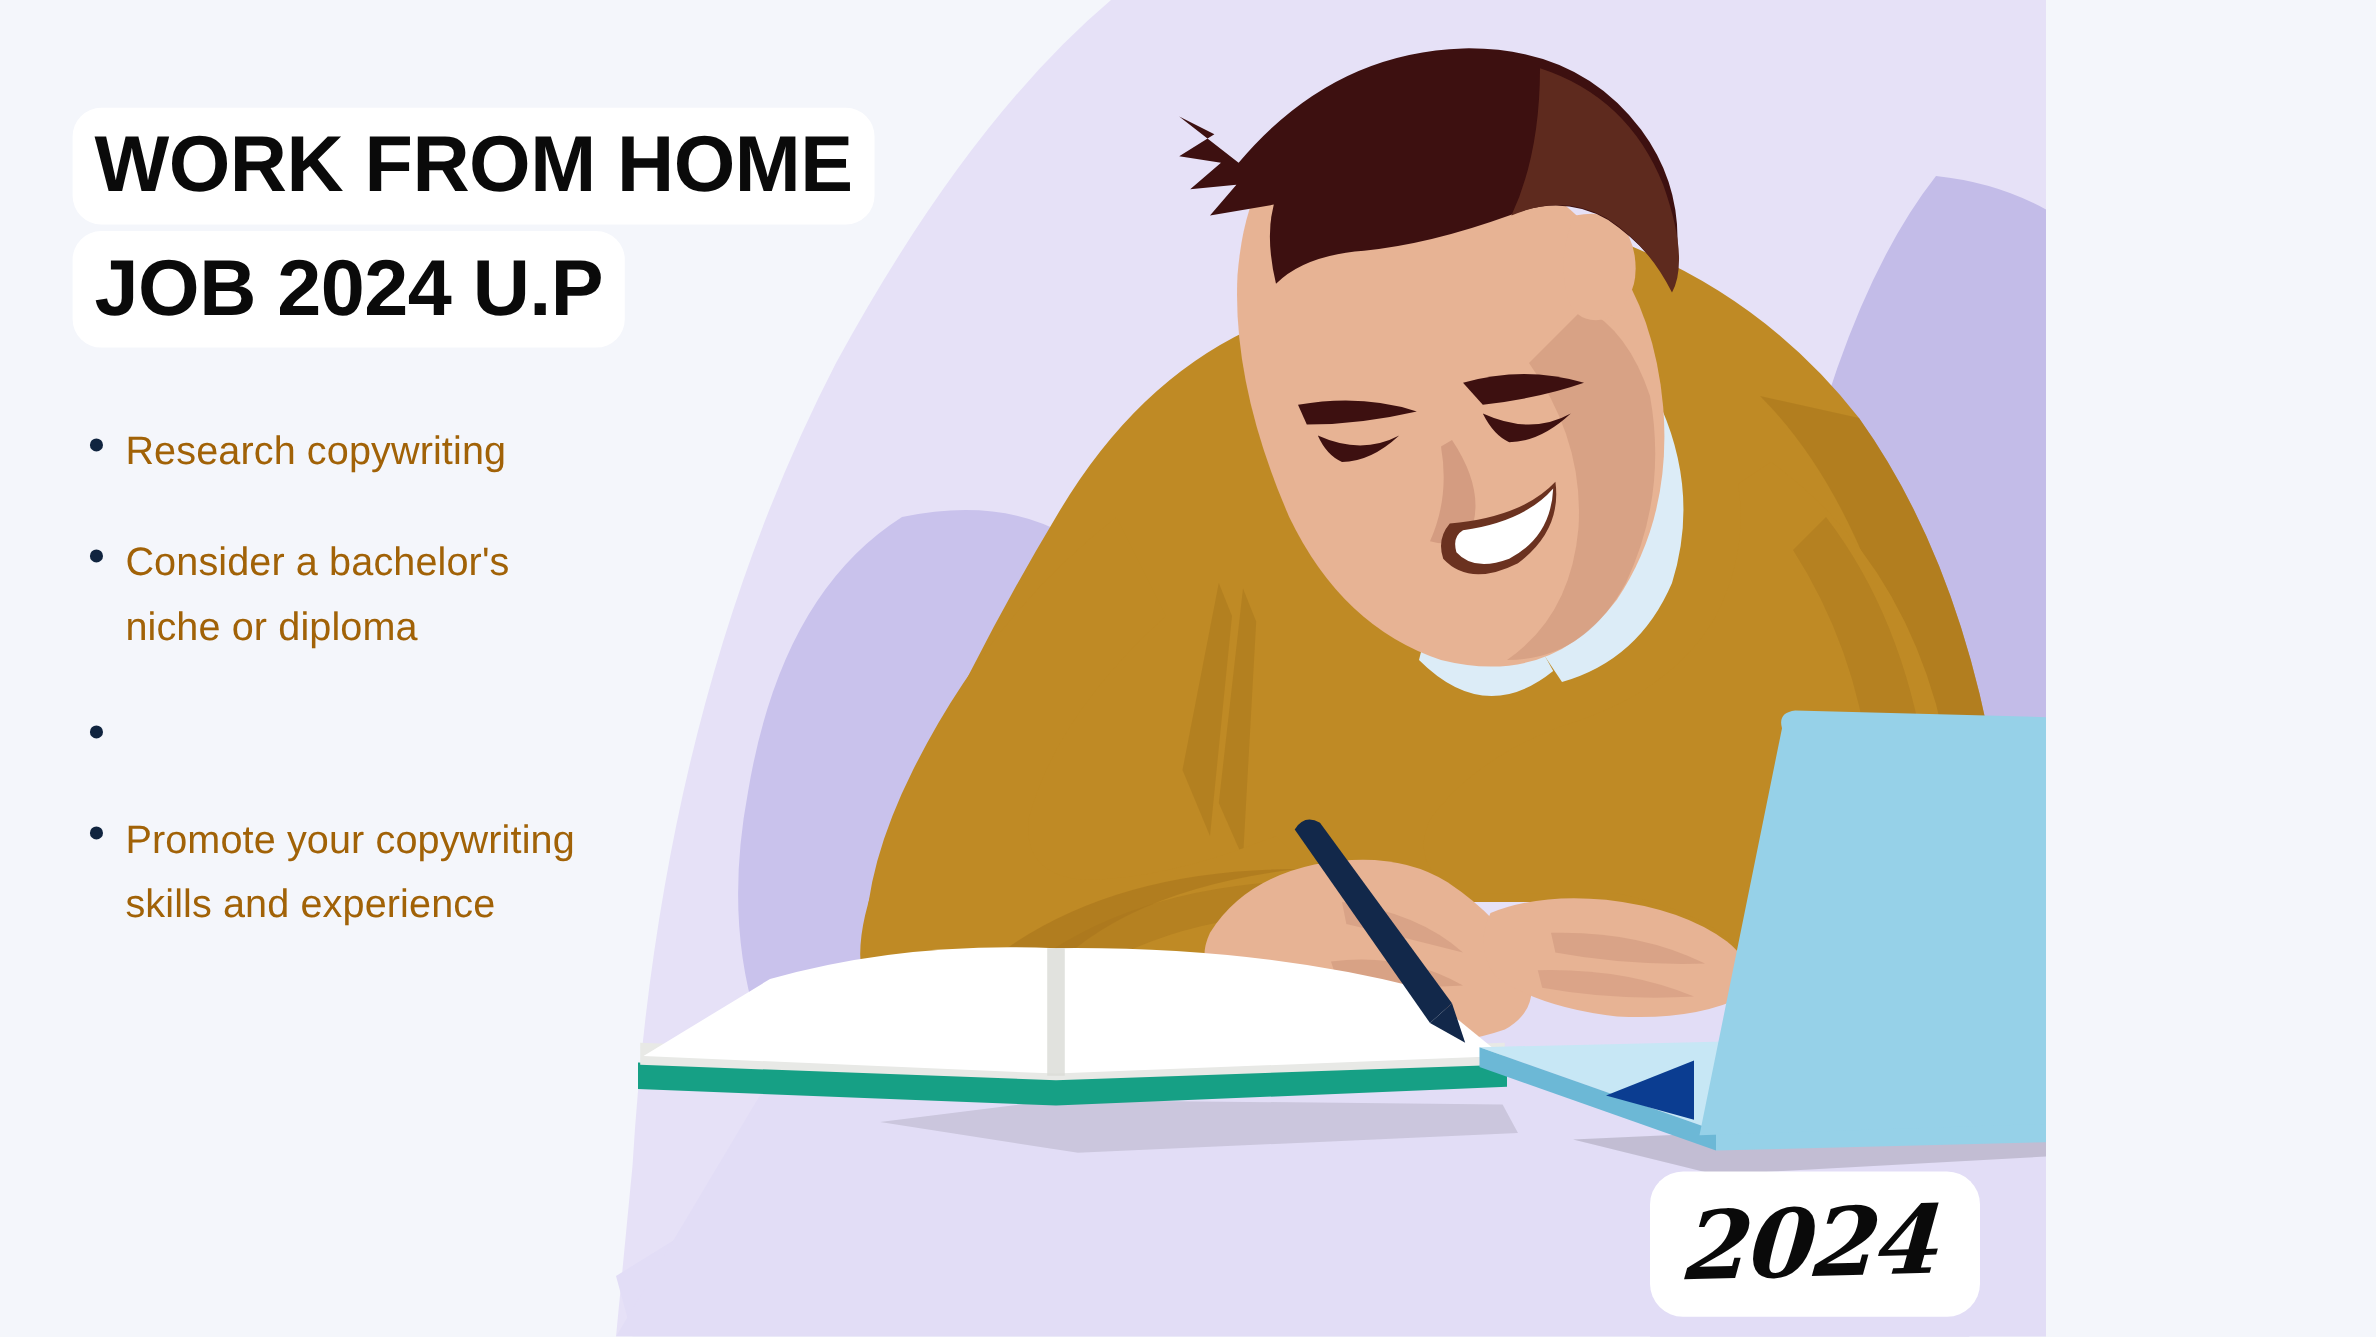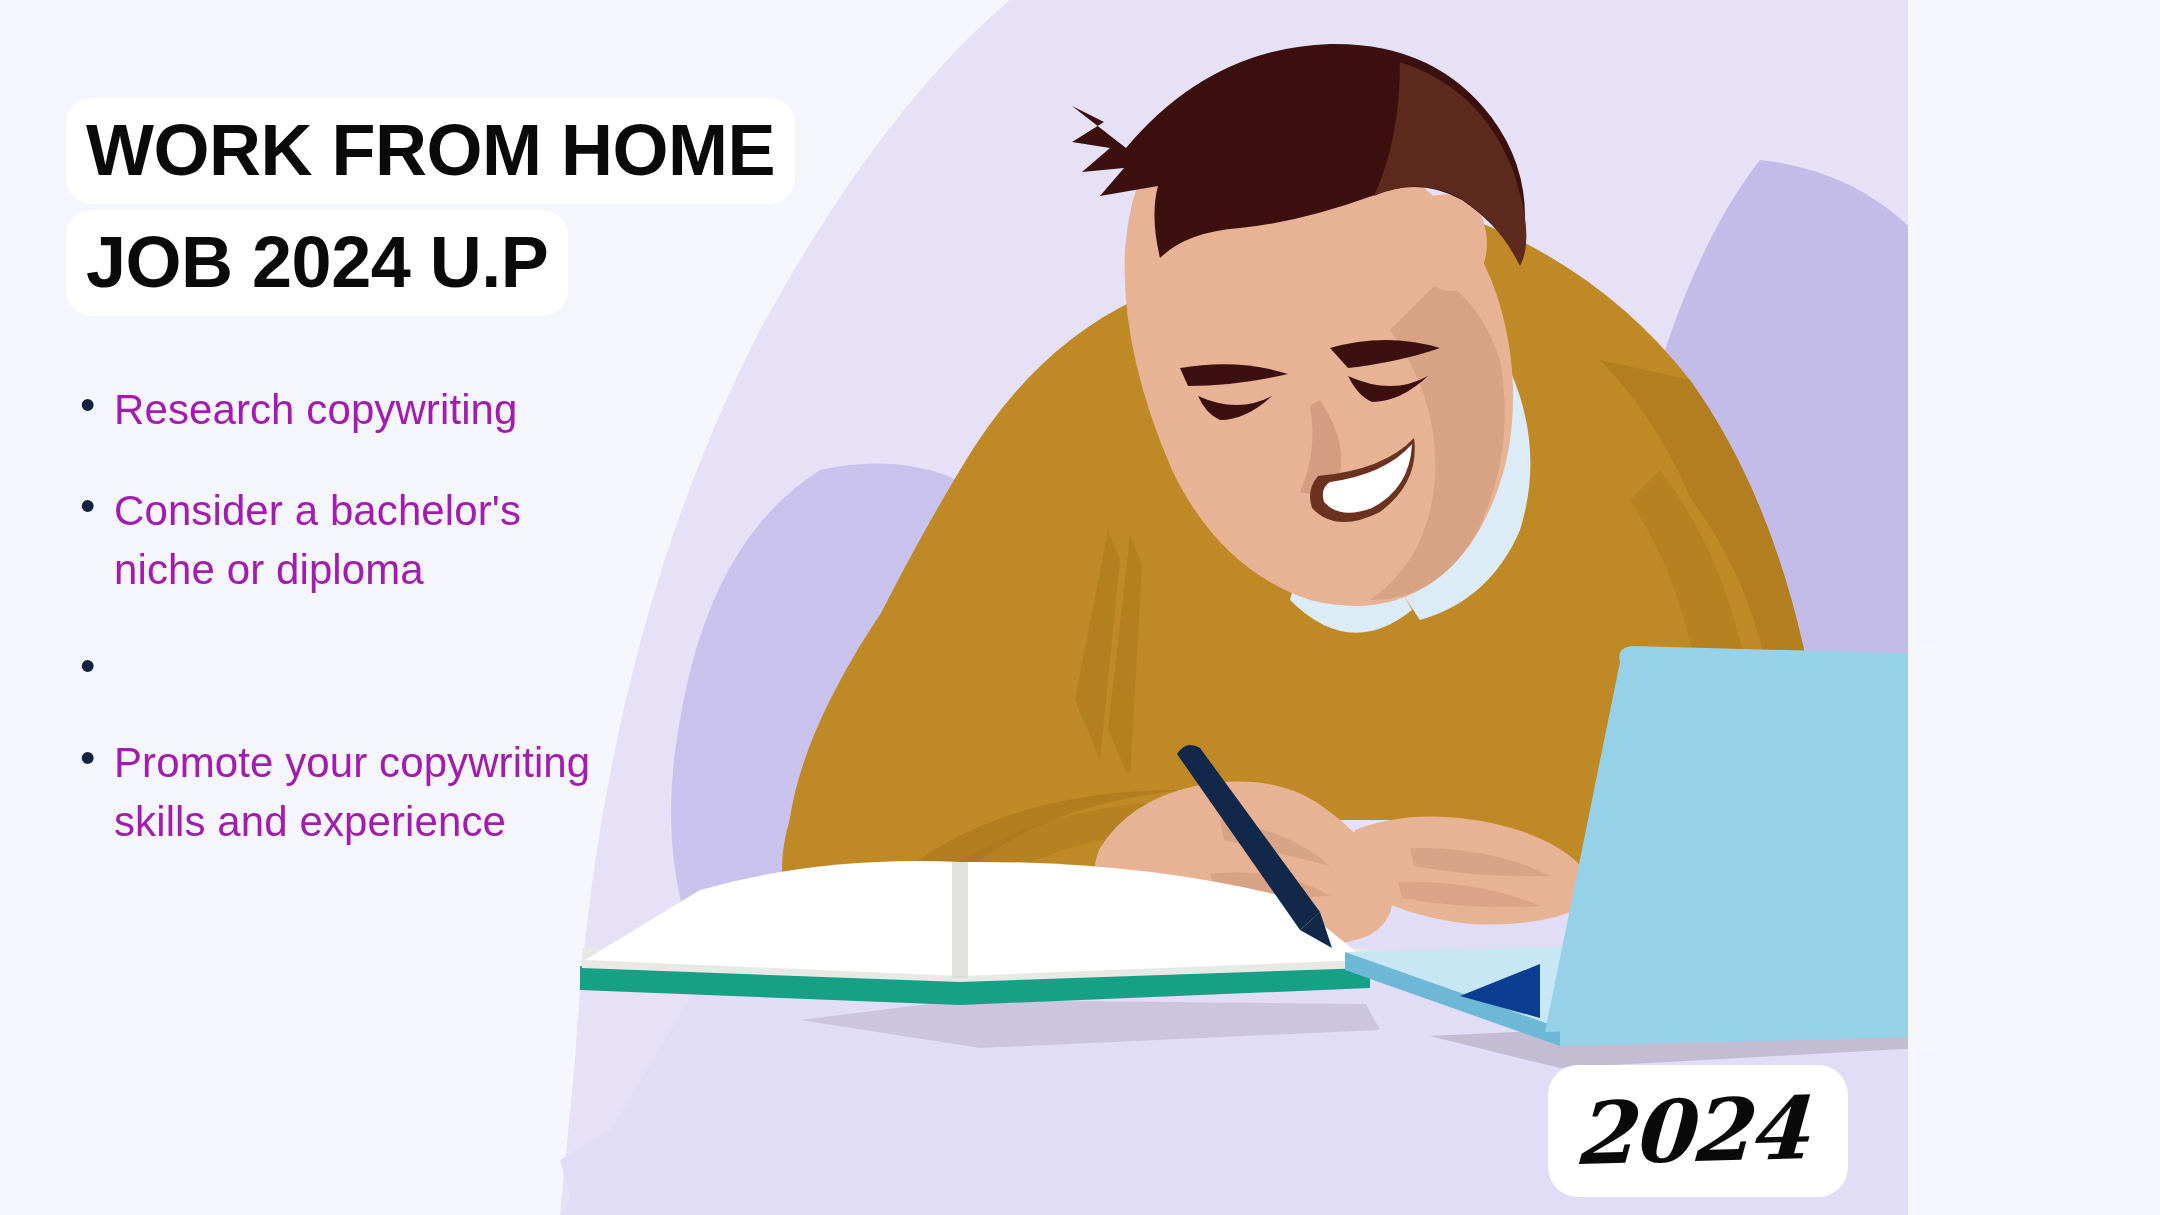--- a/index.html
+++ b/index.html
@@ -1,21 +1,21 @@
 <!DOCTYPE html>
 <html><head>
 <meta charset="utf-8">
 <style>
   html,body{margin:0;padding:0;}
   body{
     width:2160px;height:1215px;overflow:hidden;
     font-family:"Liberation Sans", sans-serif;
     background:#f4f6fb;
   }
-  #stage{position:relative;width:1860px;height:1215px;overflow:hidden;background:#f4f6fb;padding-left:48px;}
+  #stage{position:relative;width:1860px;height:1215px;overflow:hidden;background:#f4f6fb;}
   #bg{position:absolute;inset:0;width:2160px;height:1215px;}
   #art{position:absolute;inset:0;width:2160px;height:1215px;}
 
   
   .textcol{position:absolute;left:0;top:0;width:790px;height:1215px;z-index:6;}
 
   .title-wrap{position:absolute;left:66px;top:98px;}
   .title-line{
     display:block;
     background:#ffffff;
@@ -41,22 +41,22 @@
   .bullet .dot{
     flex:0 0 auto;
     width:34px;
     color:#10243f;
     font-size:44px;
     line-height:50px;
     text-align:left;
     padding-left:2px;
   }
   .bullet .btext{
-    color:#a21caf;
-    font-size:42px;
+    color:#a16207;
+    font-size:36px;
     line-height:59px;
     font-weight:400;
     letter-spacing:0.1px;
     white-space:pre-line;
   }
 
   
   .year-badge{
     position:absolute;
     right:60px;

